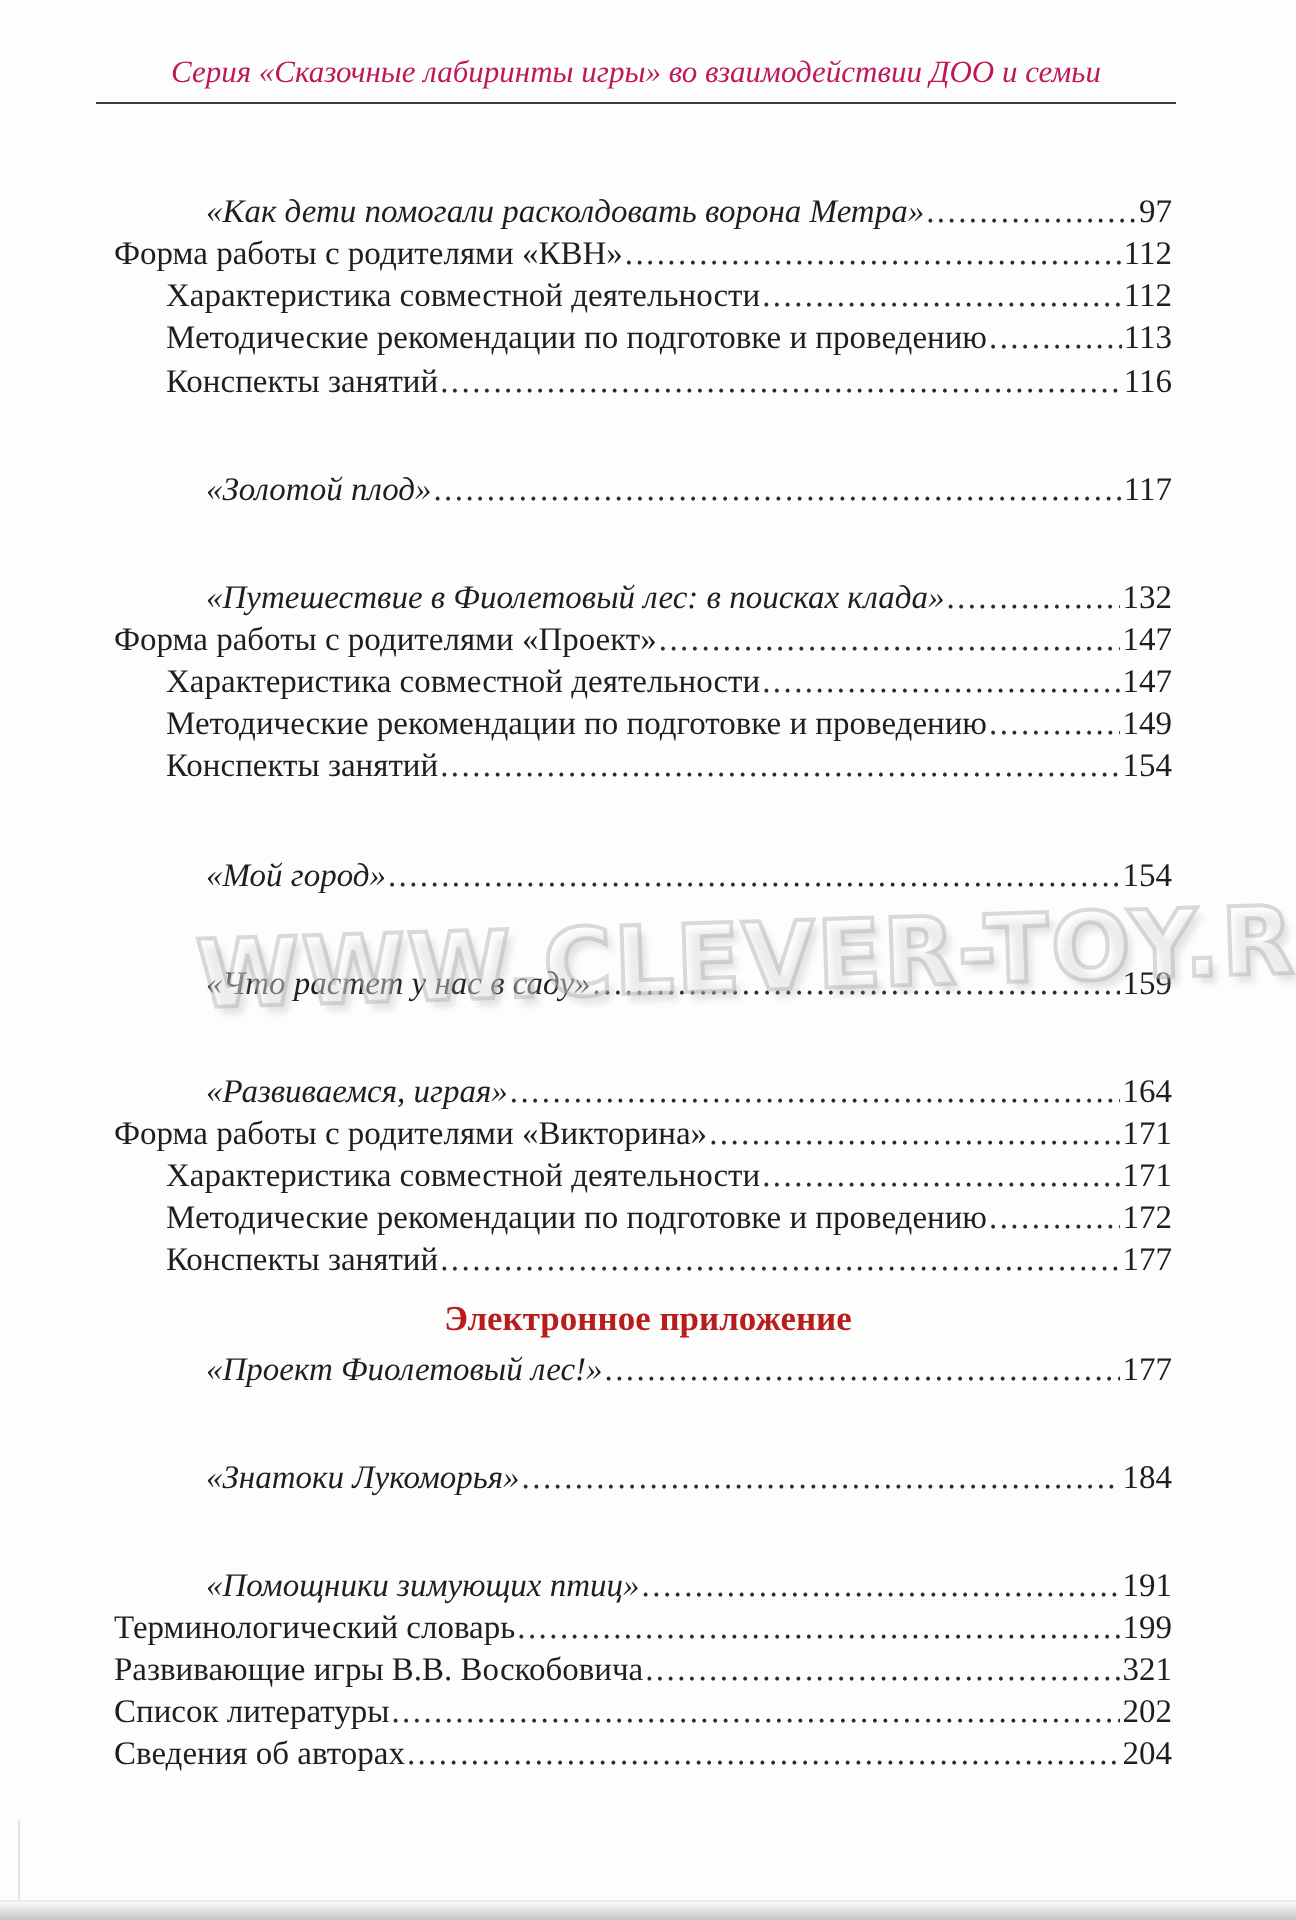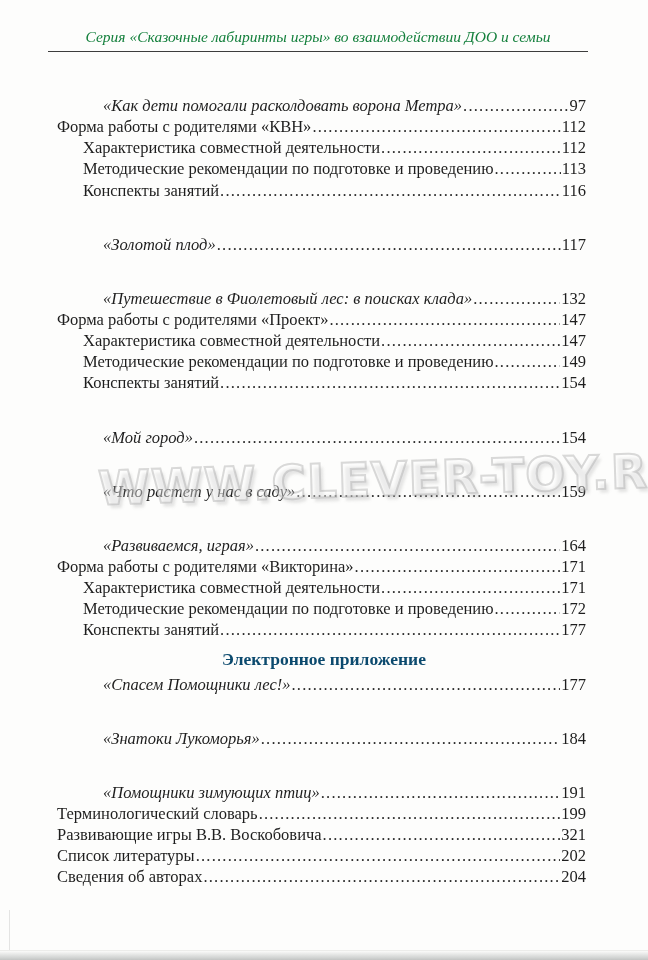--- a/index.html
+++ b/index.html
@@ -15,21 +15,21 @@
 
   
   .running-head {
     position: absolute;
     top: 28px;
     left: 48px;
     right: 60px;
     text-align: center;
     font-style: italic;
     font-size: 15.5px;
-    color: #15803d;
+    color: #be185d;
     white-space: nowrap;
   }
   .head-rule {
     position: absolute;
     top: 51px;
     left: 48px;
     right: 60px;
     border-top: 1.6px solid #3d3d3d;
   }
 
@@ -85,21 +85,21 @@
 
   
   .section-heading {
     position: absolute;
     top: 649px;
     left: 0;
     right: 0;
     text-align: center;
     font-weight: bold;
     font-size: 17.5px;
-    color: #0c4a6e;
+    color: #b91c1c;
   }
 
   
   .scan-bottom {
     position: absolute;
     left: 0; right: 0; bottom: 0;
     height: 9px;
     background: linear-gradient(to bottom, rgba(240,240,238,0.2), #d4d6d5 70%, #c2c4c3);
     border-top: 1px solid #ececea;
   }
@@ -224,21 +224,21 @@
     <span class="toc-page">172</span>
   </div>
 
   <div class="toc-row lvl1">
     <span class="toc-title">Конспекты занятий</span>
     <span class="toc-dots"></span>
     <span class="toc-page">177</span>
   </div>
 
   <div class="toc-row lvl2">
-    <span class="toc-title">«Спасем Помощники лес!»</span>
+    <span class="toc-title">«Проект Фиолетовый лес!»</span>
     <span class="toc-dots"></span>
     <span class="toc-page">177</span>
   </div>
 
   <div class="toc-row lvl2">
     <span class="toc-title">«Знатоки Лукоморья»</span>
     <span class="toc-dots"></span>
     <span class="toc-page">184</span>
   </div>
 

